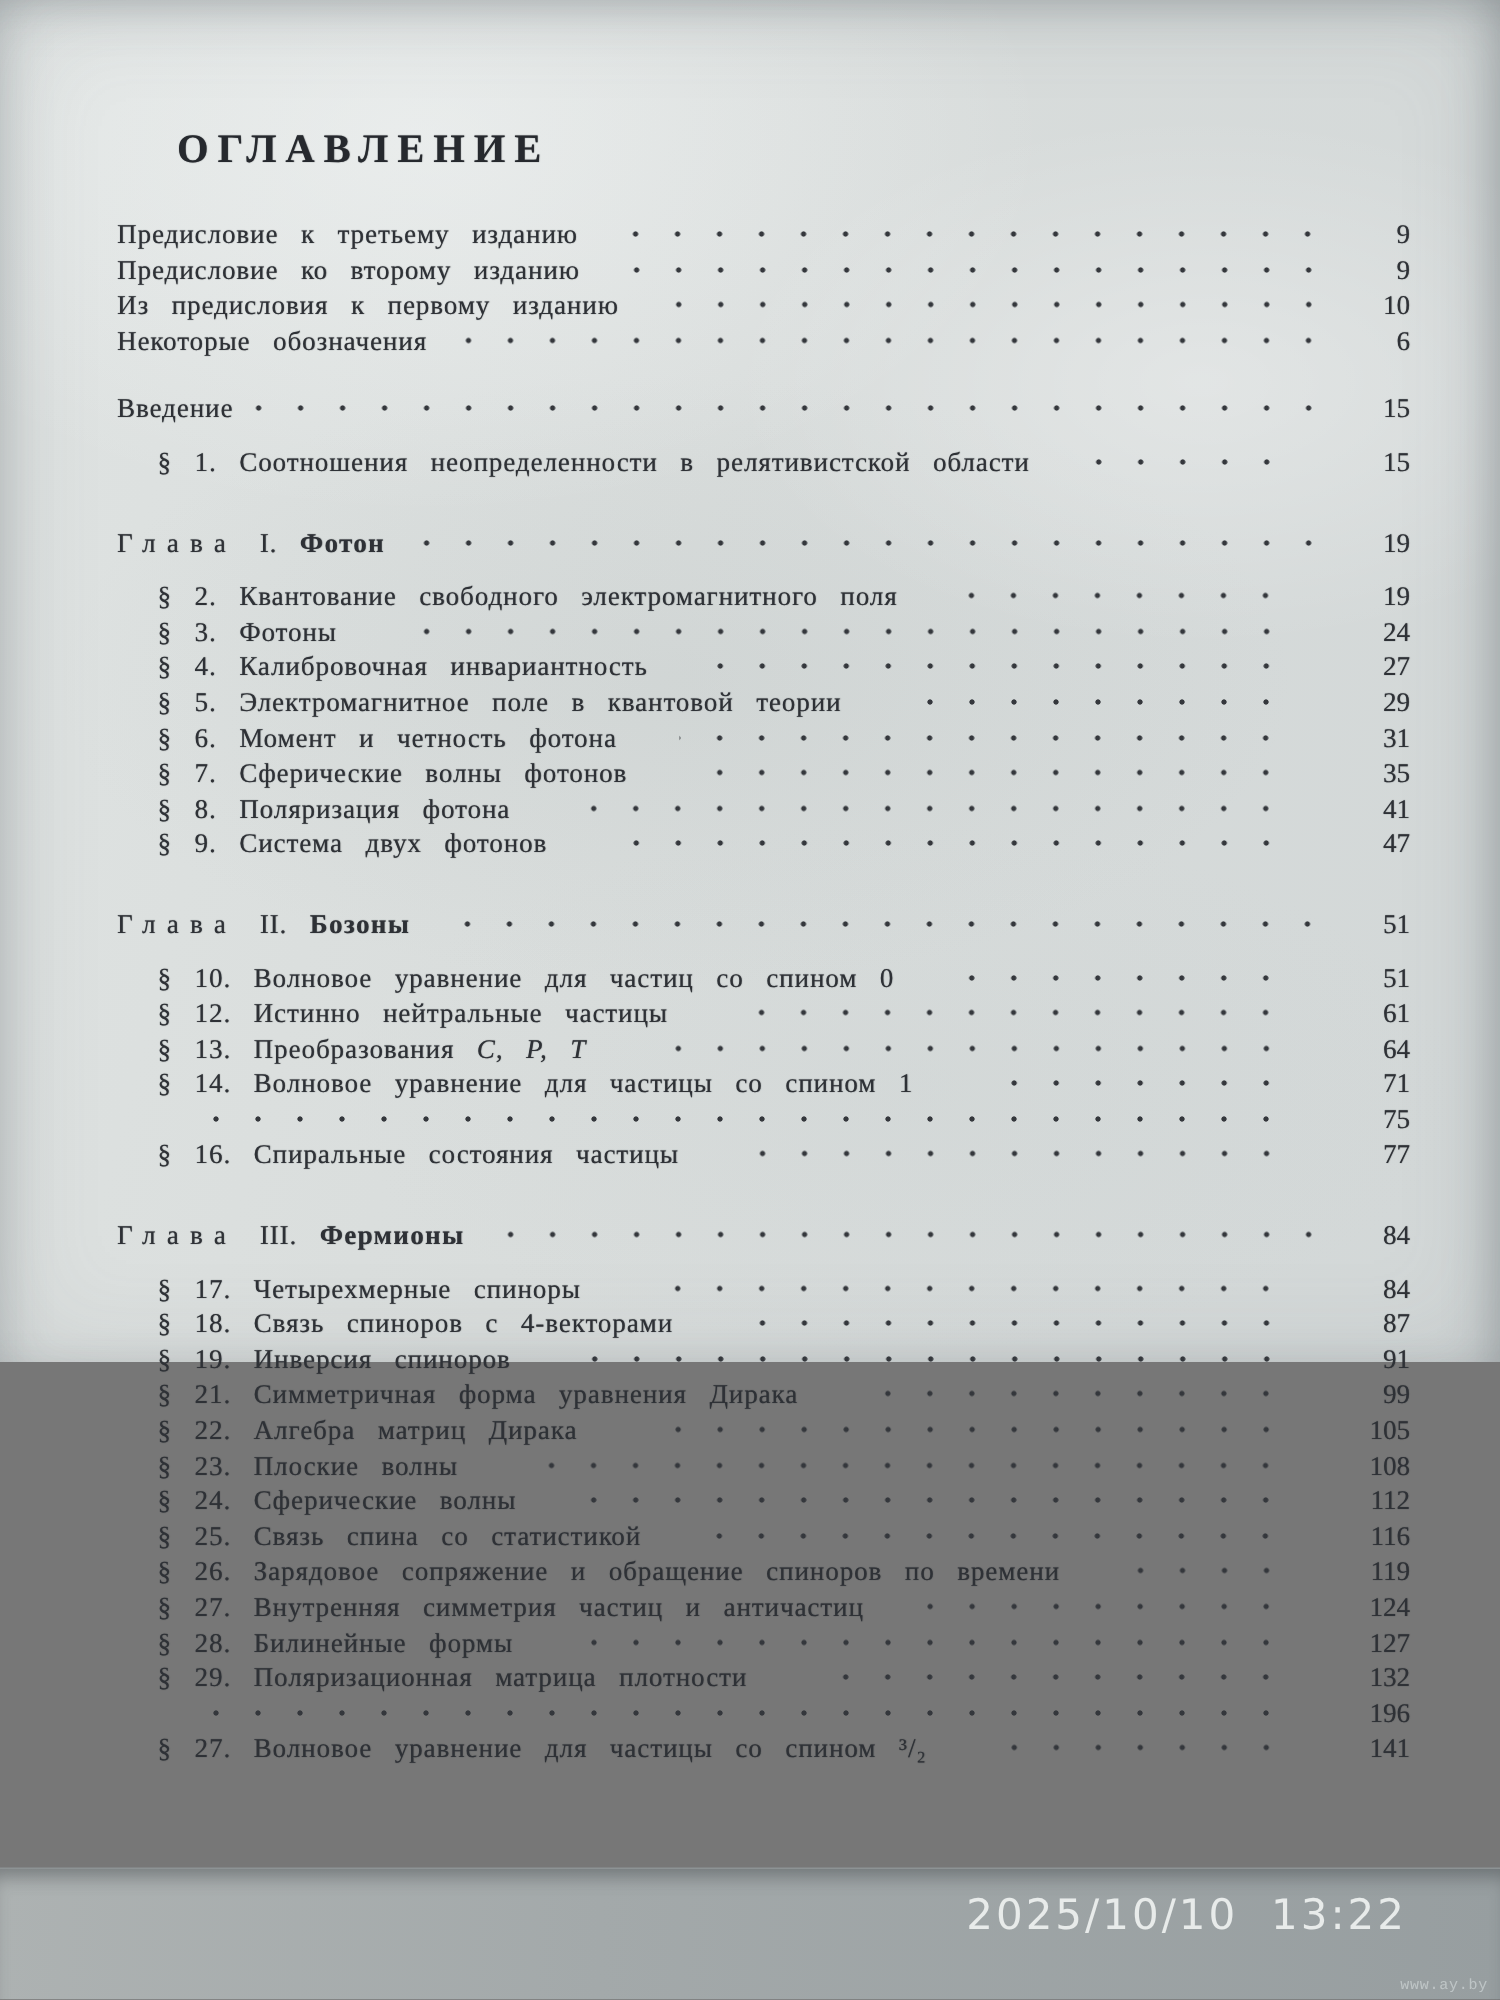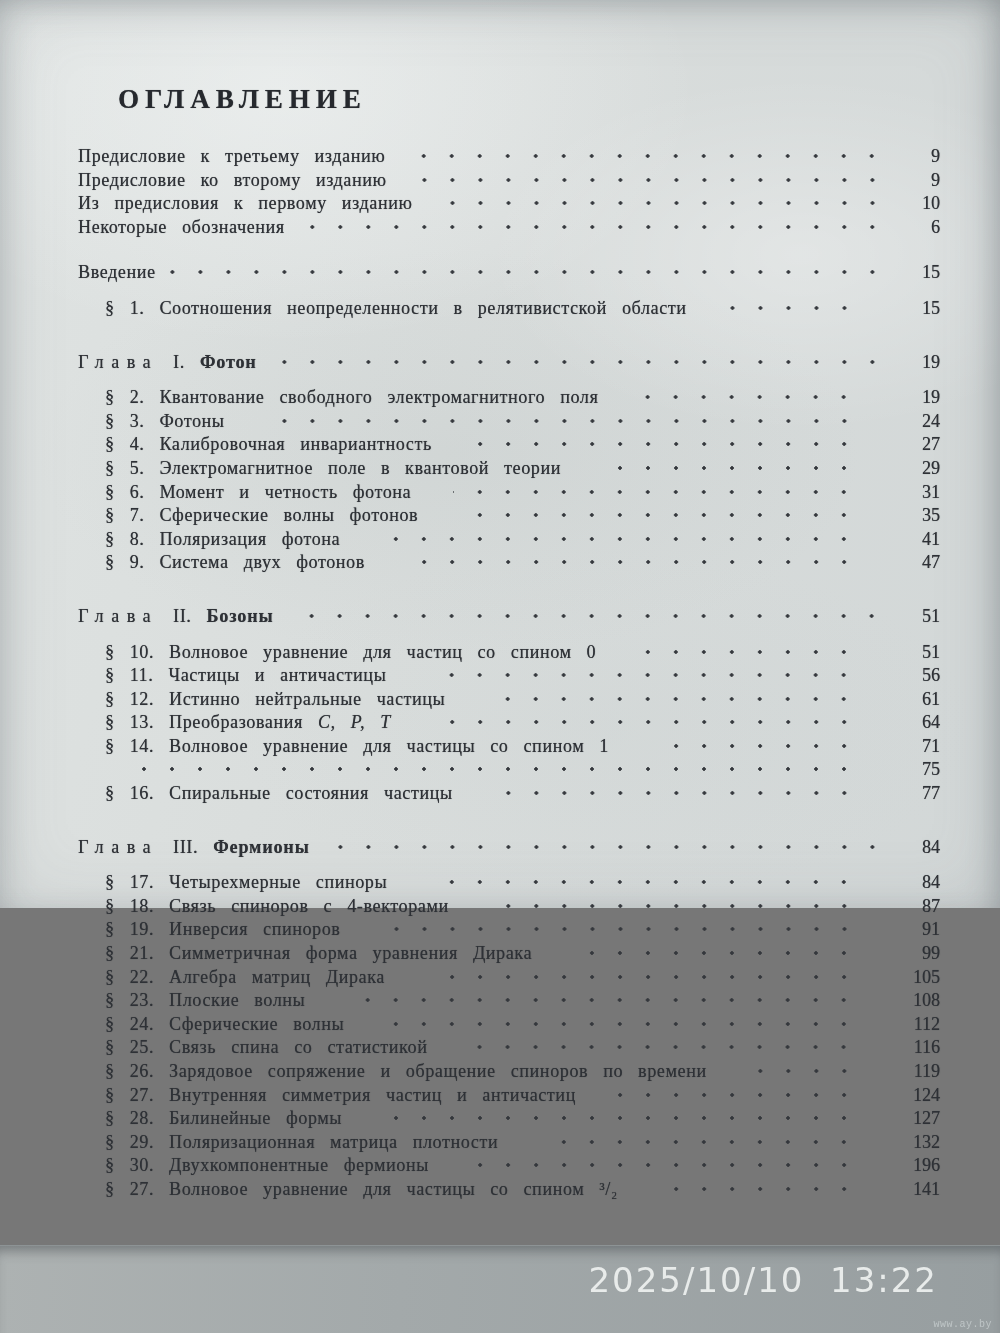--- a/index.html
+++ b/index.html
@@ -82,21 +82,21 @@
     height: 87px;
     background: linear-gradient(92deg, #adb2b2 0%, #a3a9aa 40%, #979ea0 100%);
     border-top: 1px solid #8d9395;
     box-shadow: inset 0 11px 12px -6px rgba(55,60,64,0.45);
   }
   .timestamp {
     position: absolute;
     right: 62px;
     top: 14px;
     font-family: "DejaVu Sans", "Liberation Sans", sans-serif;
-    font-size: 34px;
+    font-size: 28px;
     font-weight: 400;
     color: #eef1f0;
     letter-spacing: 2px;
     white-space: pre;
     opacity: 0.93;
     text-align: center;
   }
   .watermark {
     position: absolute;
     right: 8px;
@@ -202,25 +202,20 @@
               <span class="label"><span class="chapter-word">Глава</span> II. <span class="chapter-title">Бозоны</span></span>
               <span class="leader"></span>
               <span class="pagenum">51</span>
             </div>
             <div class="row entry-row indent">
               <span class="label">§ 10. Волновое уравнение для частиц со спином 0</span>
               <span class="leader"></span>
               <span class="pagenum">51</span>
             </div>
             <div class="row entry-row indent">
-              <span class="label">§ 11. Частицы и античастицы</span>
-              <span class="leader"></span>
-              <span class="pagenum">56</span>
-            </div>
-            <div class="row entry-row indent">
               <span class="label">§ 12. Истинно нейтральные частицы</span>
               <span class="leader"></span>
               <span class="pagenum">61</span>
             </div>
             <div class="row entry-row indent">
               <span class="label">§ 13. Преобразования <i>C, P, T</i></span>
               <span class="leader"></span>
               <span class="pagenum">64</span>
             </div>
             <div class="row entry-row indent">
@@ -298,21 +293,20 @@
               <span class="label">§ 28. Билинейные формы</span>
               <span class="leader"></span>
               <span class="pagenum">127</span>
             </div>
             <div class="row entry-row indent">
               <span class="label">§ 29. Поляризационная матрица плотности</span>
               <span class="leader"></span>
               <span class="pagenum">132</span>
             </div>
             <div class="row entry-row indent">
-              <span class="label">§ 30. Двухкомпонентные фермионы</span>
               <span class="leader"></span>
               <span class="pagenum">196</span>
             </div>
             <div class="row entry-row indent">
               <span class="label">§ 27. Волновое уравнение для частицы со спином ³/₂</span>
               <span class="leader"></span>
               <span class="pagenum">141</span>
             </div>
           </div>
         </div>

